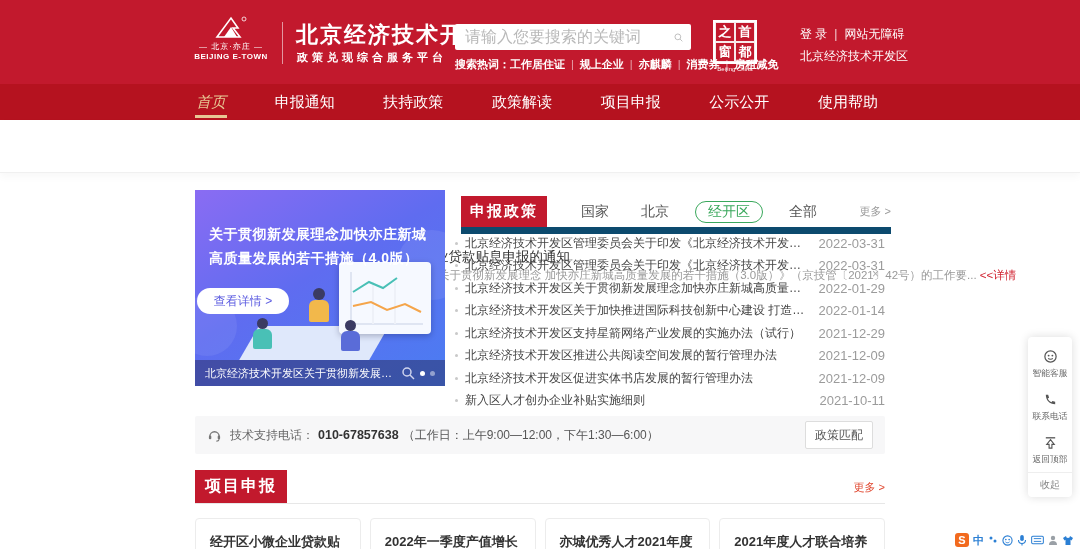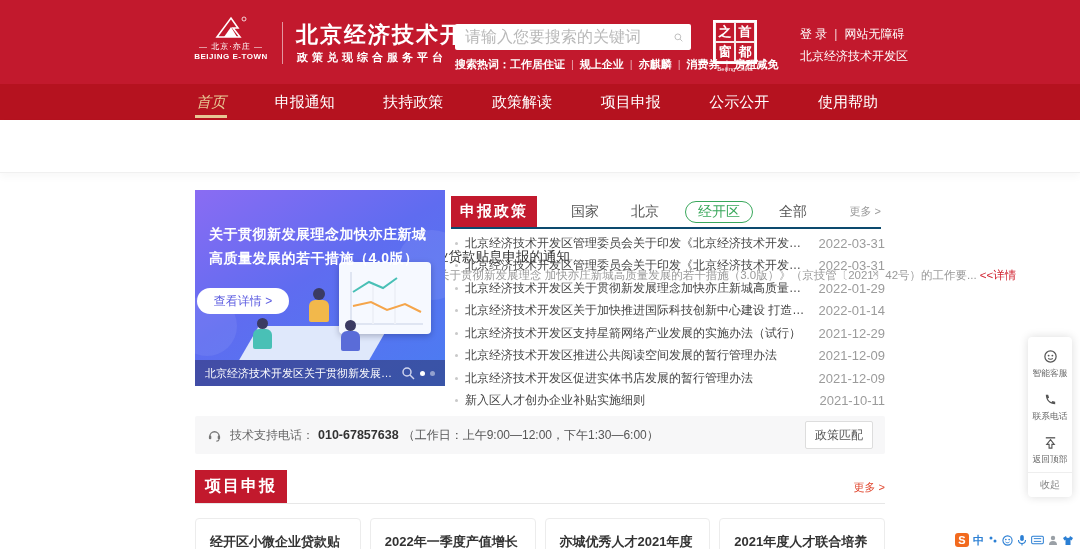--- a/index.html
+++ b/index.html
@@ -57,21 +57,21 @@
   .dot.on{background:#fff;}
   .dot.off{background:rgba(255,255,255,.45);}
   .board{position:absolute;right:14px;top:72px;width:92px;height:72px;background:#f6f9ff;border-radius:4px;box-shadow:0 2px 6px rgba(0,0,40,.25);}
   .deco-c1{position:absolute;right:-22px;top:40px;width:70px;height:70px;border-radius:50%;background:rgba(255,255,255,.08);}
   .deco-c2{position:absolute;left:-18px;bottom:30px;width:60px;height:60px;border-radius:50%;background:rgba(255,255,255,.07);}
   .table-top{position:absolute;left:54px;bottom:26px;width:130px;height:34px;background:#dfe8fb;transform:skewX(-30deg);}
   .person{position:absolute;border-radius:6px 6px 2px 2px;}
   .head{position:absolute;border-radius:50%;}
 
   
-  .panel-head{left:451px;top:196px;width:430px;height:31px;border-bottom:2px solid #0c4a6e;}
+  .panel-head{left:461px;top:196px;width:430px;height:31px;border-bottom:7px solid #0c4a6e;}
   .panel-badge{position:absolute;left:0;top:0;width:86px;height:31px;background:#c2192d;color:#fff;font-size:15px;font-weight:bold;display:flex;align-items:center;justify-content:center;letter-spacing:2px;}
   .tabs{position:absolute;left:104px;top:0;height:31px;display:flex;align-items:center;}
   .tab{color:#555;font-size:14px;margin:0 16px;cursor:pointer;}
   .tab.pill{color:#3aa85c;border:1px solid #3aa85c;border-radius:12px;padding:1px 12px;margin:0 10px;}
   .panel-more{position:absolute;right:0;top:8px;color:#999;font-size:11px;cursor:pointer;}
   .plist{left:455px;top:232px;width:430px;}
   .prow{display:flex;align-items:center;height:22.5px;cursor:pointer;}
   .bullet{width:3px;height:3px;border-radius:50%;background:#c9c9c9;margin-right:7px;flex:none;}
   .ptitle{flex:1;color:#444;font-size:12px;white-space:nowrap;overflow:hidden;text-overflow:ellipsis;}
   .pdate{color:#9b9b9b;font-size:13px;margin-left:14px;flex:none;}

